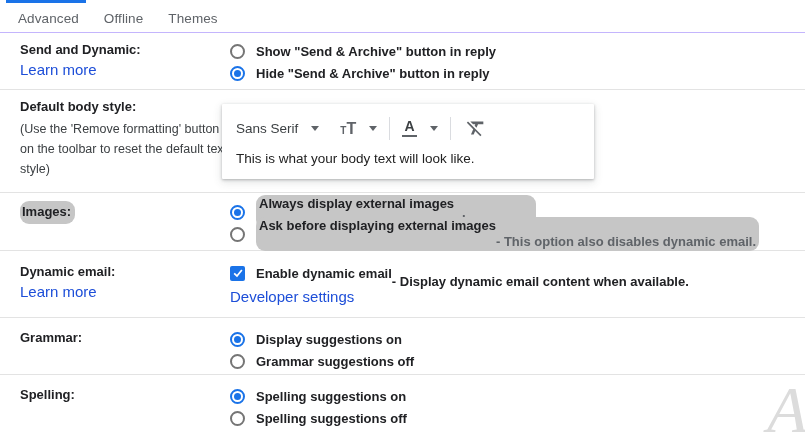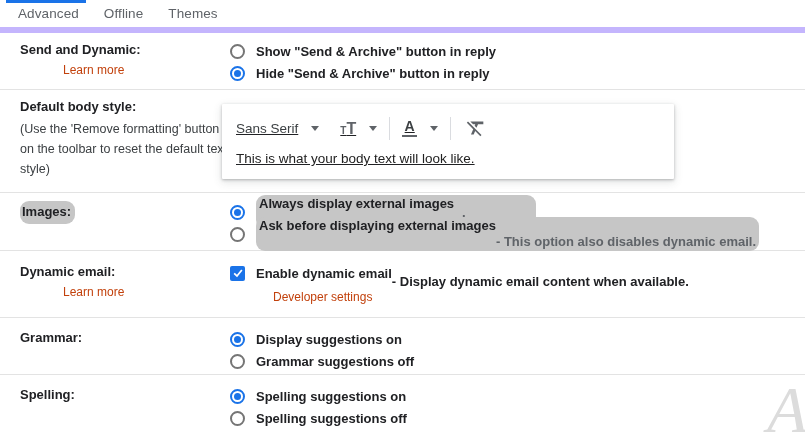--- a/index.html
+++ b/index.html
@@ -1,30 +1,30 @@
 <!DOCTYPE html>
 <html><head>
 <meta charset="utf-8">
 <style>
   * { margin:0; padding:0; box-sizing:border-box; }
   html,body { background:#fff; }
   body { font-family:"Liberation Sans","DejaVu Sans",sans-serif; color:#202124; }
   .screen { position:relative; width:805px; height:432px; background:#fff; overflow:hidden; }
 
   
-  .tabbar { position:relative; height:33px; border-bottom:6px solid #c4b5fd; display:flex; align-items:flex-end; padding:4px 0 6px 18px; }
+  .tabbar { position:relative; height:33px; border-bottom:1px solid #c4b5fd; display:flex; align-items:flex-end; padding:4px 0 6px 18px; }
   .tab-indicator { position:absolute; top:0; left:6px; width:80px; height:3px; background:#1a73e8; }
   .tab { font-size:13.5px; color:#5f6368; margin-right:25px; cursor:pointer; letter-spacing:.1px; }
 
   
   .section { display:flex; border-bottom:1px solid #e3e3e3; padding-left:20px; }
   .label-col { width:210px; flex-shrink:0; }
   .content-col { flex:1; min-width:0; }
   .sec-label { font-size:13px; font-weight:700; color:#202124; line-height:20px; }
-  .link { font-size:12px; color:#c2410c; line-height:20px; cursor:pointer; display:inline-block;margin-left:43px; }
+  .link { font-size:15px; color:#1d4ed8; line-height:20px; cursor:pointer; display:inline-block; }
   .note { font-size:12.5px; color:#3c4043; line-height:20px; margin-top:2px; }
 
   .opt-row { display:flex; align-items:center; height:22px; font-size:13px; }
   .opt-text { font-weight:700; color:#202124; white-space:nowrap; }
   .opt-rest { font-weight:700; color:#5f6368; white-space:nowrap;margin-top:16px; }
   .opt-rest.dark { color:#202124; }
 
   
   .radio { width:15px; height:15px; border:2px solid #757575; border-radius:50%; flex-shrink:0; margin-right:11px; position:relative; background:#fff; cursor:pointer; }
   .radio.selected { border-color:#1a73e8; }
@@ -40,23 +40,23 @@
   .sec-dynamic { padding-top:11px; height:67px; }
   .sec-grammar { padding-top:10px; height:57px; }
   .sec-spell   { padding-top:10px; height:57px; border-bottom:none; }
 
   
   .hl { background:#c6c6c6;border-radius:9px; }
   .label-hl { display:inline-block; padding:1px 4px 2px 2px; }
   .opt-hl { display:inline-flex; padding:1px 3px 2px 3px; }
 
   
-  .style-card { width:452px; margin-left:-8px; margin-top:7px; background:#fff; border-radius:1px;
+  .style-card { width:372px; margin-left:-8px; margin-top:7px; background:#fff; border-radius:1px;
                 box-shadow:0 1px 3px rgba(60,64,67,.35), 0 3px 8px 1px rgba(60,64,67,.12);
-                padding:11px 16px 13px 14px;text-decoration:underline; }
+                padding:11px 16px 13px 14px; }
   .toolbar { display:flex; align-items:center; height:26px; color:#3c4043; }
   .tb-font-name { font-size:13.5px; color:#3c4043; cursor:pointer; }
   .caret { width:0; height:0; border-left:4px solid transparent; border-right:4px solid transparent; border-top:5px solid #5f6368; margin-left:13px; cursor:pointer; }
   .tb-size { display:flex; align-items:flex-end; margin-left:21px; color:#5f6368; cursor:pointer; }
   .tb-size .t-small { font-size:10px; font-weight:700; line-height:13px; }
   .tb-size .t-big { font-size:16px; font-weight:700; line-height:17px; }
   .tb-vdiv { width:1px; height:23px; background:#dadce0; margin:0 12px; }
   .tb-color { display:flex; flex-direction:column; align-items:center; cursor:pointer; }
   .tb-color .a-letter { font-size:14px; font-weight:700; color:#3c4043; line-height:14px; }
   .tb-color .a-bar { width:15px; height:2px; background:#5f6368; margin-top:2px; }

